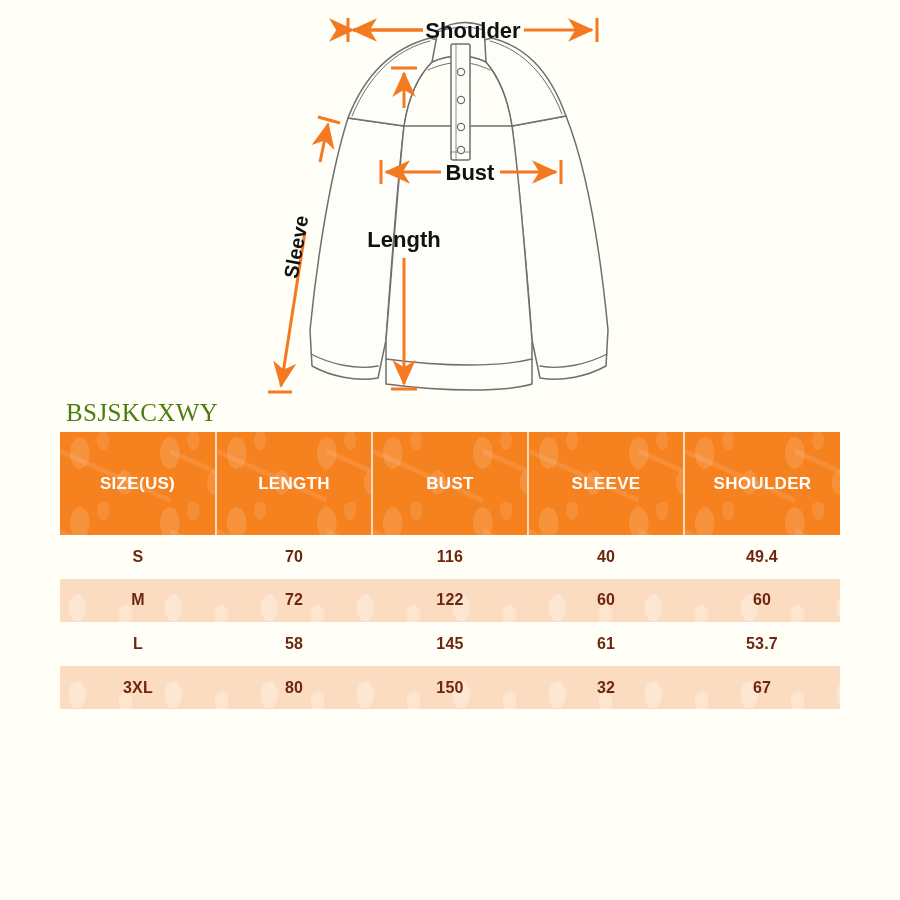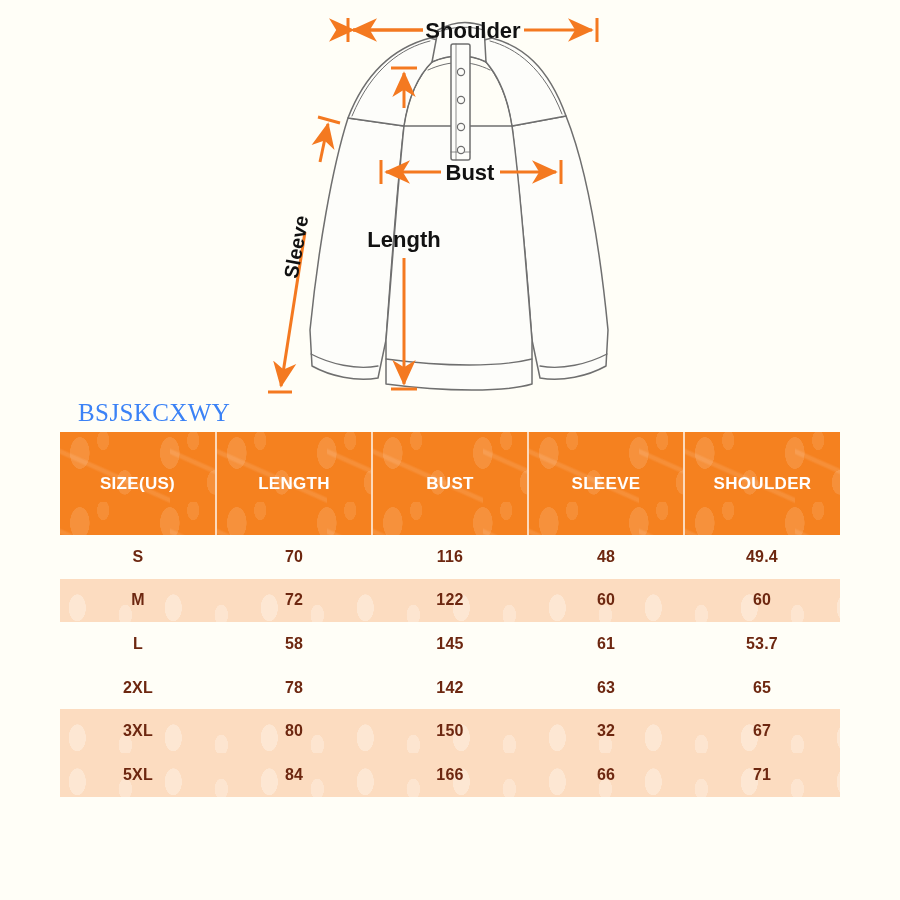--- a/index.html
+++ b/index.html
@@ -28,24 +28,23 @@
   }
 
   
   #brand {
     position: absolute;
     left: 66px;
     top: 398px;
     font-family: "Liberation Serif", serif;
     font-size: 25px;
     letter-spacing: 0.4px;
-    color: #3b82f6;
+    color: #4d7c0f;
     line-height: 30px;
     white-space: nowrap;
-    margin-left: 12px;
   }
 
   
   #size-table {
     position: absolute;
     left: 60px;
     top: 432px;
     width: 780px;
     border-collapse: collapse;
     table-layout: fixed;
@@ -202,52 +201,38 @@
       <th>BUST</th>
       <th>SLEEVE</th>
       <th>SHOULDER</th>
     </tr>
   </thead>
   <tbody id="size-table-body">
       <tr class="row-odd">
         <td>S</td>
         <td>70</td>
         <td>116</td>
-        <td>48</td>
+        <td>40</td>
         <td>49.4</td>
       </tr>
       <tr class="row-even">
         <td>M</td>
         <td>72</td>
         <td>122</td>
         <td>60</td>
         <td>60</td>
       </tr>
       <tr class="row-odd">
         <td>L</td>
         <td>58</td>
         <td>145</td>
         <td>61</td>
         <td>53.7</td>
       </tr>
-      <tr class="row-odd">
-        <td>2XL</td>
-        <td>78</td>
-        <td>142</td>
-        <td>63</td>
-        <td>65</td>
-      </tr>
       <tr class="row-even">
         <td>3XL</td>
         <td>80</td>
         <td>150</td>
         <td>32</td>
         <td>67</td>
       </tr>
-      <tr class="row-even">
-        <td>5XL</td>
-        <td>84</td>
-        <td>166</td>
-        <td>66</td>
-        <td>71</td>
-      </tr>
     </tbody>
 </table>
 
 </body></html>

